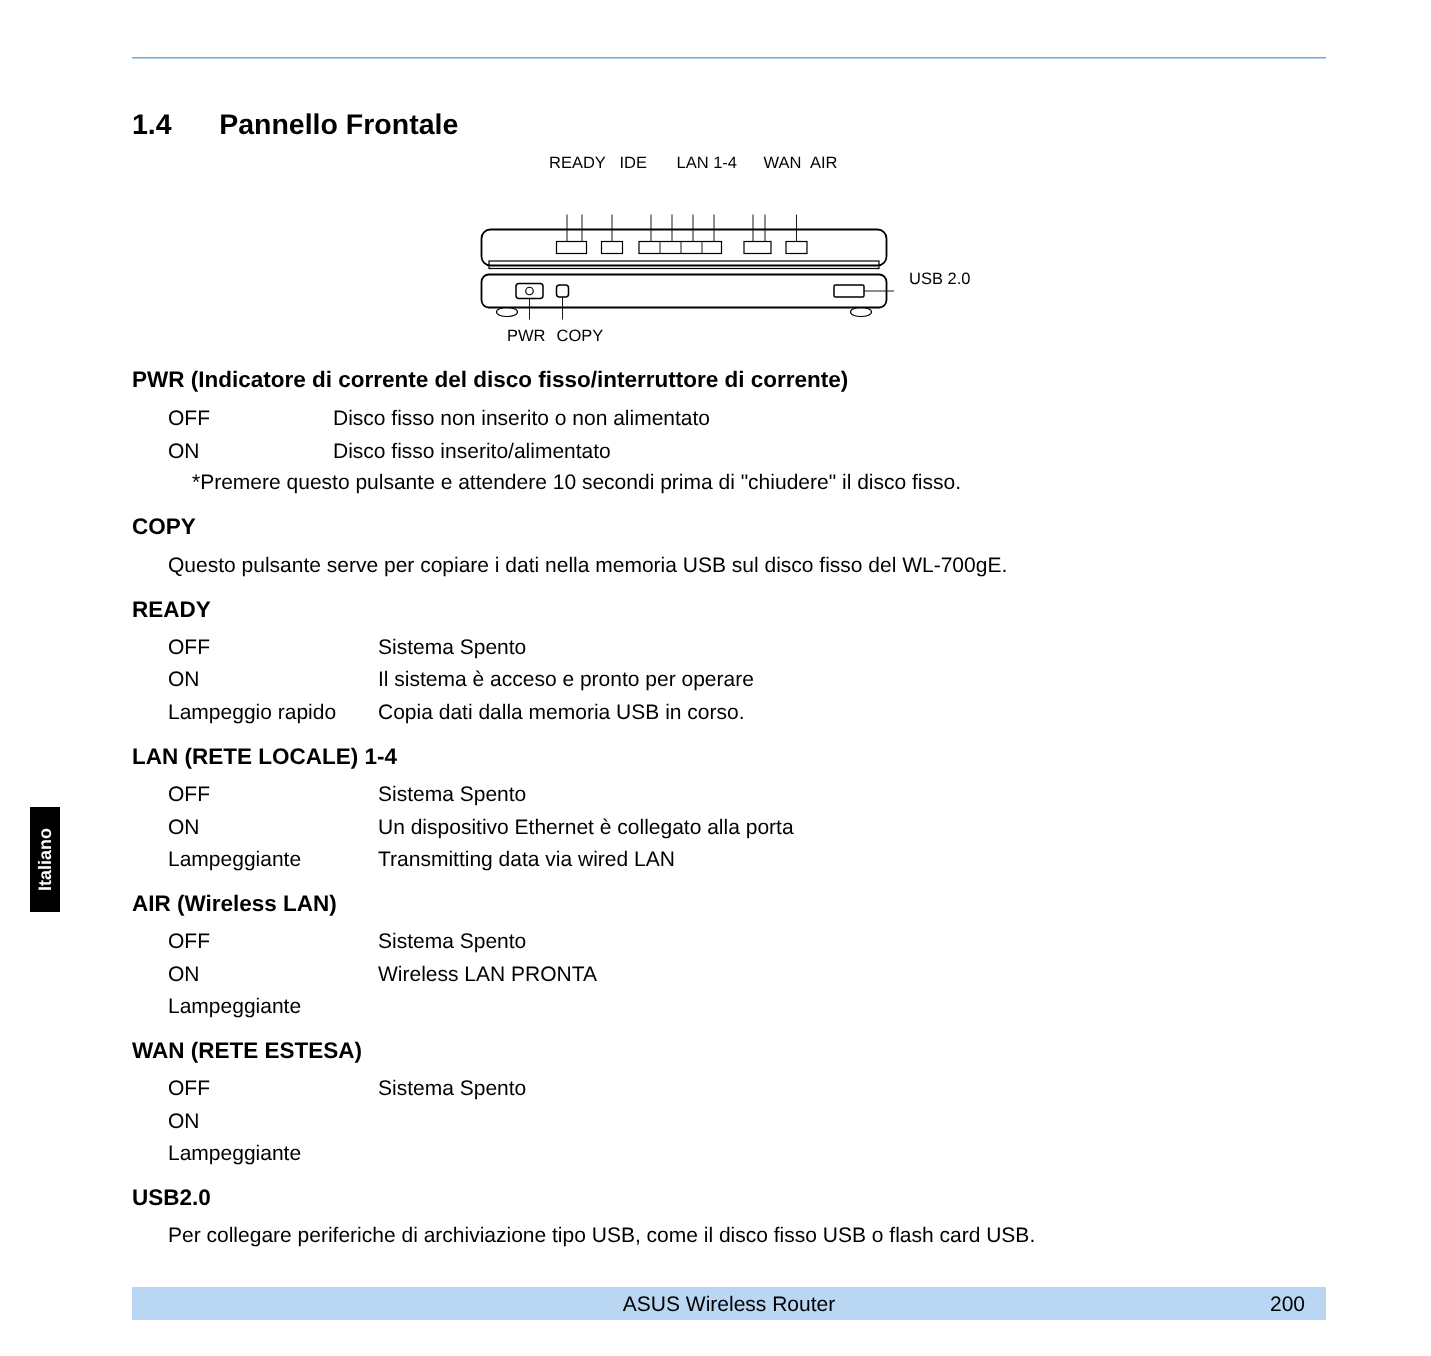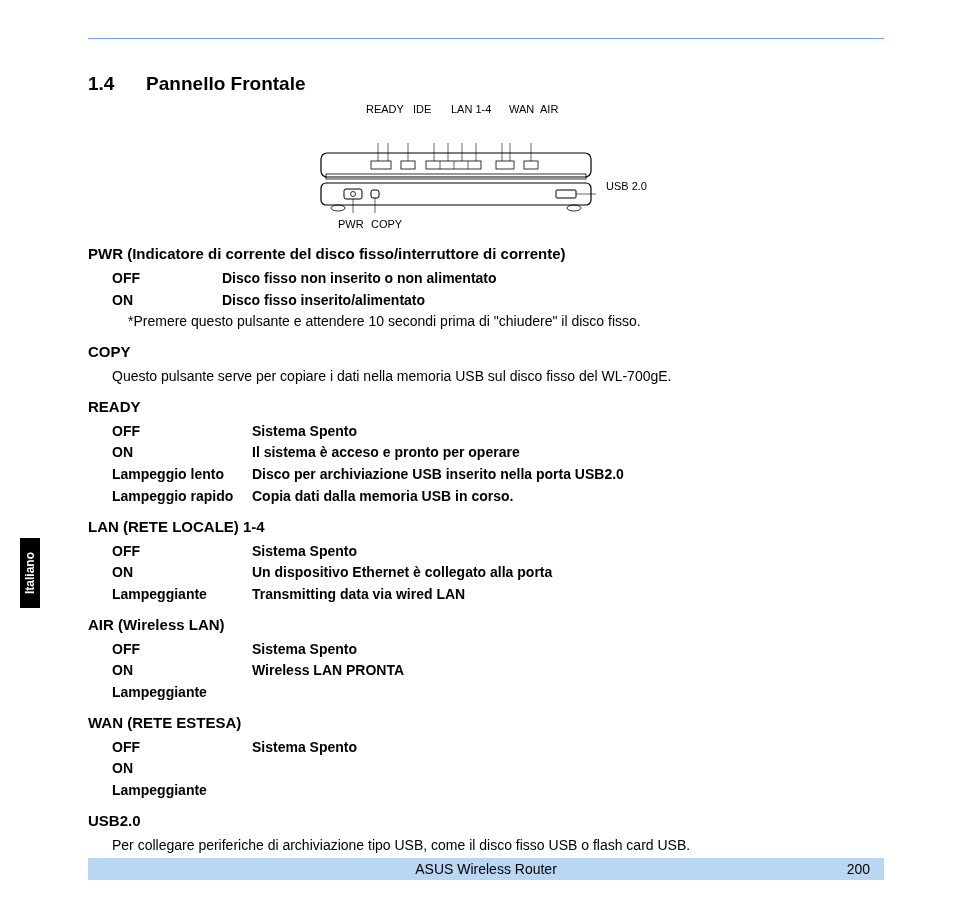--- a/index.html
+++ b/index.html
@@ -55,21 +55,21 @@
     white-space: nowrap;
   }
   .router-svg { position: absolute; left: 0; top: 40px; }
   .subhead {
     font-size: 15px;
     font-weight: bold;
     margin-top: 10px;
     margin-bottom: 6px;
   }
   .def-block { padding-left: 24px; margin-bottom: 4px; }
-  .def-row { display: flex; line-height: 1.55; font-weight: bold; }
+  .def-row { display: flex; line-height: 1.55; }
   .def-term { width: 140px; flex-shrink: 0; }
   .def-desc { flex: 1; }
   .note-row { line-height: 1.55; margin-left: 16px; }
   .para { padding-left: 24px; line-height: 1.55; margin-bottom: 4px; }
   .footer {
     position: absolute;
     left: 88px;
     right: 70px;
     bottom: 24px;
     height: 22px;
@@ -174,24 +174,20 @@
 <div class="def-block">
   <div class="def-row">
       <div class="def-term">OFF</div>
       <div class="def-desc">Sistema Spento</div>
     </div>
   <div class="def-row">
       <div class="def-term">ON</div>
       <div class="def-desc">Il sistema è acceso e pronto per operare</div>
     </div>
   <div class="def-row">
-      <div class="def-term">Lampeggio lento</div>
-      <div class="def-desc">Disco per archiviazione USB inserito nella porta USB2.0</div>
-    </div>
-  <div class="def-row">
       <div class="def-term">Lampeggio rapido</div>
       <div class="def-desc">Copia dati dalla memoria USB in corso.</div>
     </div>
 </div>
 
 <div class="subhead">LAN (RETE LOCALE) 1-4</div>
 <div class="def-block">
   <div class="def-row">
       <div class="def-term">OFF</div>
       <div class="def-desc">Sistema Spento</div>

